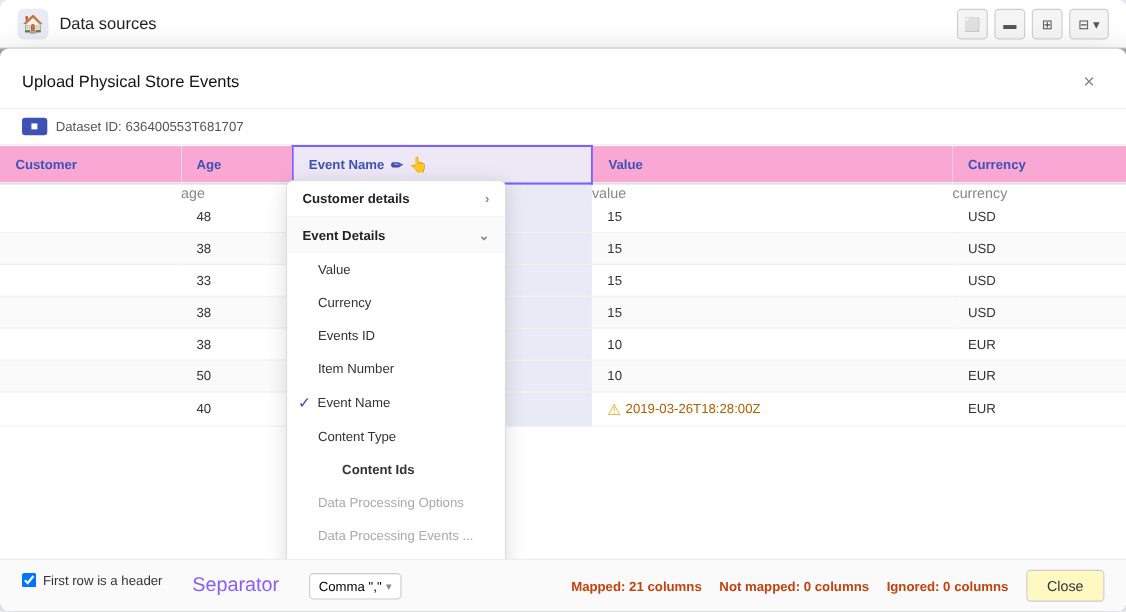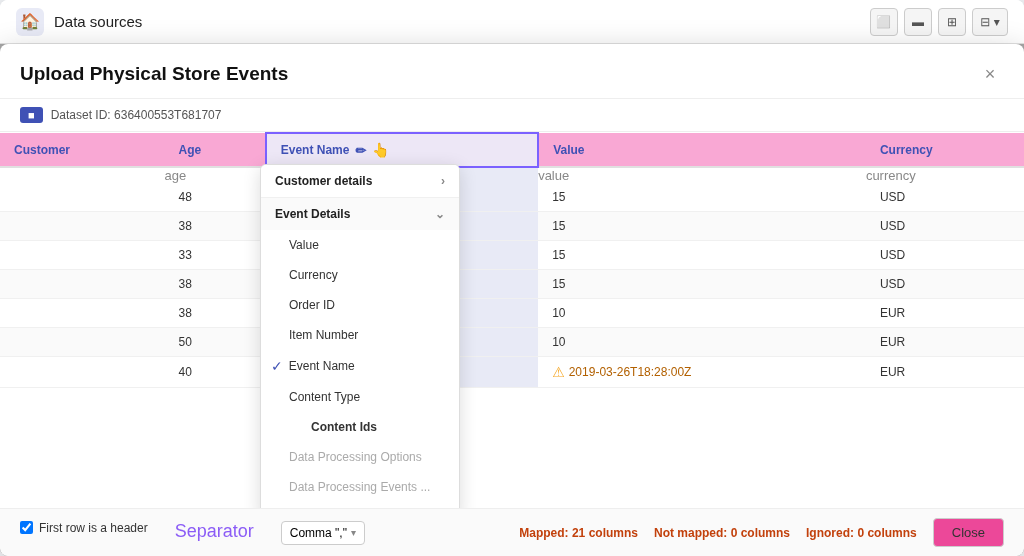--- a/index.html
+++ b/index.html
@@ -83,22 +83,22 @@
       box-shadow: 0 8px 32px rgba(0,0,0,0.22);
       overflow: hidden;
     }
     .modal-header {
       display: flex;
       align-items: center;
       padding: 16px 20px 10px 20px;
       border-bottom: 1px solid #eee;
     }
     .modal-title {
-      font-size: 19px;
-      font-weight: 700;
+      font-size: 15px;
+      font-weight: 400;
       color: #111;
       flex: 1;
     }
     .modal-close {
       width: 28px; height: 28px;
       border: none;
       background: none;
       cursor: pointer;
       font-size: 18px;
       color: #888;
@@ -228,21 +228,21 @@
       cursor: pointer;
       font-size: 12px;
     }
     .separator-arrow { font-size: 10px; color: #888; }
     .stats-text {
       font-size: 12px;
       color: #555;
     }
     .stats-text span { color: #c2410c; font-weight: 600; }
     .close-btn {
-      background: #ec4899;
+      background: #fef9c3;
       border: 1px solid #ccc;
       border-radius: 4px;
       padding: 6px 18px;
       font-size: 13px;
       cursor: pointer;
       color: #333;
     }
 
     
     .dropdown-menu {
@@ -421,21 +421,21 @@
               <span class="arrow">⌄</span>
             </div>
             <div>
               <div class="dropdown-item">
                 <span>Value</span>
               </div>
               <div class="dropdown-item">
                 <span>Currency</span>
               </div>
               <div class="dropdown-item">
-                <span>Order ID</span>
+                <span>Events ID</span>
               </div>
               <div class="dropdown-item">
                 <span>Item Number</span>
               </div>
               <div class="dropdown-item checked">
                 <span class="check-icon">✓</span>
                 <span>Event Name</span>
               </div>
               <div class="dropdown-item">
                 <span>Content Type</span>

